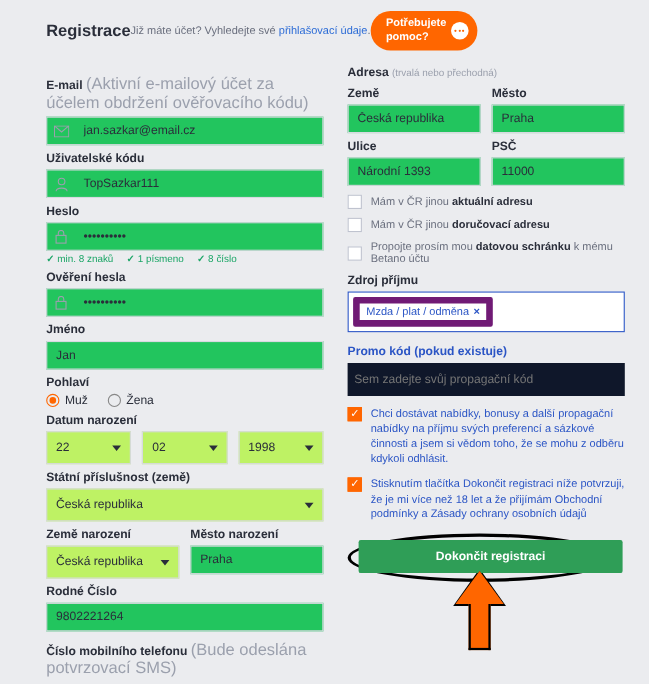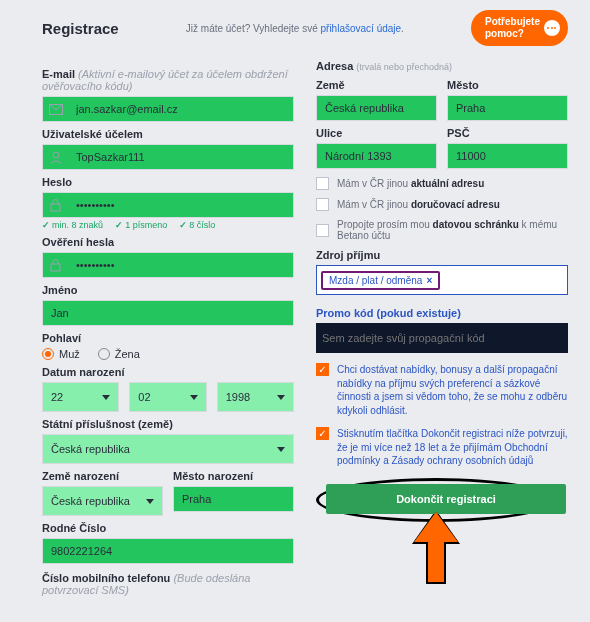--- a/index.html
+++ b/index.html
@@ -1,49 +1,49 @@
 <!DOCTYPE html>
 <html><head>
 <meta charset="utf-8">
 <style>
   *{box-sizing:border-box;margin:0;padding:0;font-family:Arial,Helvetica,sans-serif}
   body{background:#ebecef;color:#2a2e3a;font-size:11px;width:590px}
-  .topbar{display:flex;align-items:center;justify-content:space-between;padding:10px 22px 10px 42px}
+  .topbar{display:flex;align-items:center;justify-content:flex-start;padding:10px 22px 10px 42px}
   .topbar-title{font-size:15px;font-weight:700;color:#2a2e3a}
   .topbar-mid{font-size:10px;color:#6a6f7e}
   .topbar-mid a{color:#2b6bd6;text-decoration:none}
   .help-pill{background:#ff6600;color:#fff;border-radius:18px;padding:6px 28px 6px 14px;font-size:10px;font-weight:700;line-height:1.2;position:relative;min-width:92px}
   .help-pill .bubble{position:absolute;right:8px;top:50%;transform:translateY(-50%);width:16px;height:16px;border-radius:50%;background:#fff;display:flex;align-items:center;justify-content:center}
   .help-pill .dots{display:flex;gap:1.5px}
   .help-pill .dots span{width:2px;height:2px;background:#ff6600;border-radius:50%}
   .cols{display:flex;gap:22px;padding:4px 22px 0 42px}
   .col{flex:1;min-width:0}
   .section-hdr{font-size:11px;font-weight:700;color:#2a2e3a;margin:8px 0 4px}
-  .section-hdr .hint{font-weight:400;font-style:italic;color:#9ba0ad;font-size:11px}
+  .section-hdr .hint{font-weight:400;color:#9ba0ad;font-size:15px}
   .row{display:flex;gap:10px}
   .row>*{flex:1;min-width:0}
   .field-label{font-size:11px;font-weight:700;margin:6px 0 4px;color:#2a2e3a}
   .inp{display:flex;align-items:center;background:#22c55e;border:1px solid #d7d9e0;height:26px}
   .inp .icon{width:28px;display:flex;align-items:center;justify-content:center;color:#9ba0ad}
   .inp input{border:0;outline:0;height:100%;width:100%;padding:0 8px;font-size:11px;color:#2a2e3a;background:transparent}
   .inp input::placeholder{color:#9ba0ad}
-  .select{display:flex;align-items:center;justify-content:space-between;background:#86efac;border:1px solid #d7d9e0;height:30px;padding:0 8px;font-size:11px;color:#2a2e3a;cursor:pointer}
+  .select{display:flex;align-items:center;justify-content:space-between;background:#bef264;border:1px solid #d7d9e0;height:30px;padding:0 8px;font-size:11px;color:#2a2e3a;cursor:pointer}
   .caret{width:0;height:0;border-left:4px solid transparent;border-right:4px solid transparent;border-top:5px solid #2a2e3a}
   .rules{display:flex;gap:12px;font-size:9px;color:#1aa566;margin:2px 0 2px}
   .rules span::before{content:"✓ ";font-weight:700}
   .radio-row{display:flex;gap:18px;align-items:center;margin:4px 0 6px}
   .radio{display:flex;align-items:center;gap:5px;cursor:pointer}
   .radio .r{width:12px;height:12px;border:1.5px solid #888;border-radius:50%;display:flex;align-items:center;justify-content:center}
   .radio.sel .r{border-color:#ff6600}
   .radio.sel .r::after{content:"";width:6px;height:6px;border-radius:50%;background:#ff6600}
   .chk-row{display:flex;align-items:center;gap:8px;margin:8px 0;color:#6a6f7e;font-size:10px}
   .chk-row .chk,.chk-row .chk2{width:13px;height:13px;border:1px solid #bfc3cf;background:#fff;flex:0 0 auto;display:flex;align-items:center;justify-content:center;font-size:10px;cursor:pointer}
   .chk-row b{color:#2a2e3a;font-weight:700}
   .tag-input{background:#fff;border:1px solid #2b55c5;padding:4px;display:flex;align-items:center;min-height:30px}
-  .tag{border:2px solid #701a75;color:#2b55c5;font-size:10px;border-radius:2px;padding:2px 6px;display:flex;align-items:center;gap:4px}
+  .tag{border:6px solid #701a75;color:#2b55c5;font-size:10px;border-radius:2px;padding:2px 6px;display:flex;align-items:center;gap:4px}
   .tag .x{cursor:pointer;font-weight:700}
   .promo-label{color:#2b55c5;font-weight:700;font-size:11px;margin:12px 0 4px}
   .promo-input{background:#0f172a;border:0;height:30px;padding:0 6px;font-size:11px;outline:0;width:100%;color:#6a6f7e}
   .consent{display:flex;gap:8px;margin:10px 0;color:#2b55c5;font-size:10px;line-height:1.35}
   .consent a{color:#2b55c5;text-decoration:none}
   .consent .chk2{width:13px;height:13px;background:#ff6600;border:1px solid #ff6600;color:#fff;flex:0 0 auto;display:flex;align-items:center;justify-content:center;cursor:pointer}
   .submit-wrap{position:relative;margin-top:6px;height:112px}
   .ellipse{position:absolute;left:0;top:0;width:240px;height:44px;border:3px solid #000;border-radius:50%/50%}
   .submit-btn{position:absolute;left:10px;top:6px;width:240px;height:30px;background:#2f9e57;color:#fff;font-size:11px;font-weight:700;border:0;border-radius:2px;cursor:pointer}
   .arrow{position:absolute;left:98px;top:34px;width:44px;height:74px}
@@ -85,21 +85,21 @@
     <div class="inp">
       <span class="icon">
         <svg width="14" height="11" viewBox="0 0 14 11">
             <rect x="0.5" y="0.5" width="13" height="10" fill="none" stroke="#9ba0ad"></rect>
             <path d="M0.5 0.5 L7 6 L13.5 0.5" fill="none" stroke="#9ba0ad"></path>
           </svg>
       </span>
       <input value="jan.sazkar@email.cz" style="">
     </div>
 
-    <div class="field-label">Uživatelské účelem</div>
+    <div class="field-label">Uživatelské kódu</div>
     <div class="inp">
       <span class="icon">
         <svg width="12" height="13" viewBox="0 0 12 13">
             <circle cx="6" cy="4" r="3" fill="none" stroke="#9ba0ad"></circle>
             <path d="M1 13 C1 9 11 9 11 13" fill="none" stroke="#9ba0ad"></path>
           </svg>
       </span>
       <input value="TopSazkar111" style="">
     </div>
 

